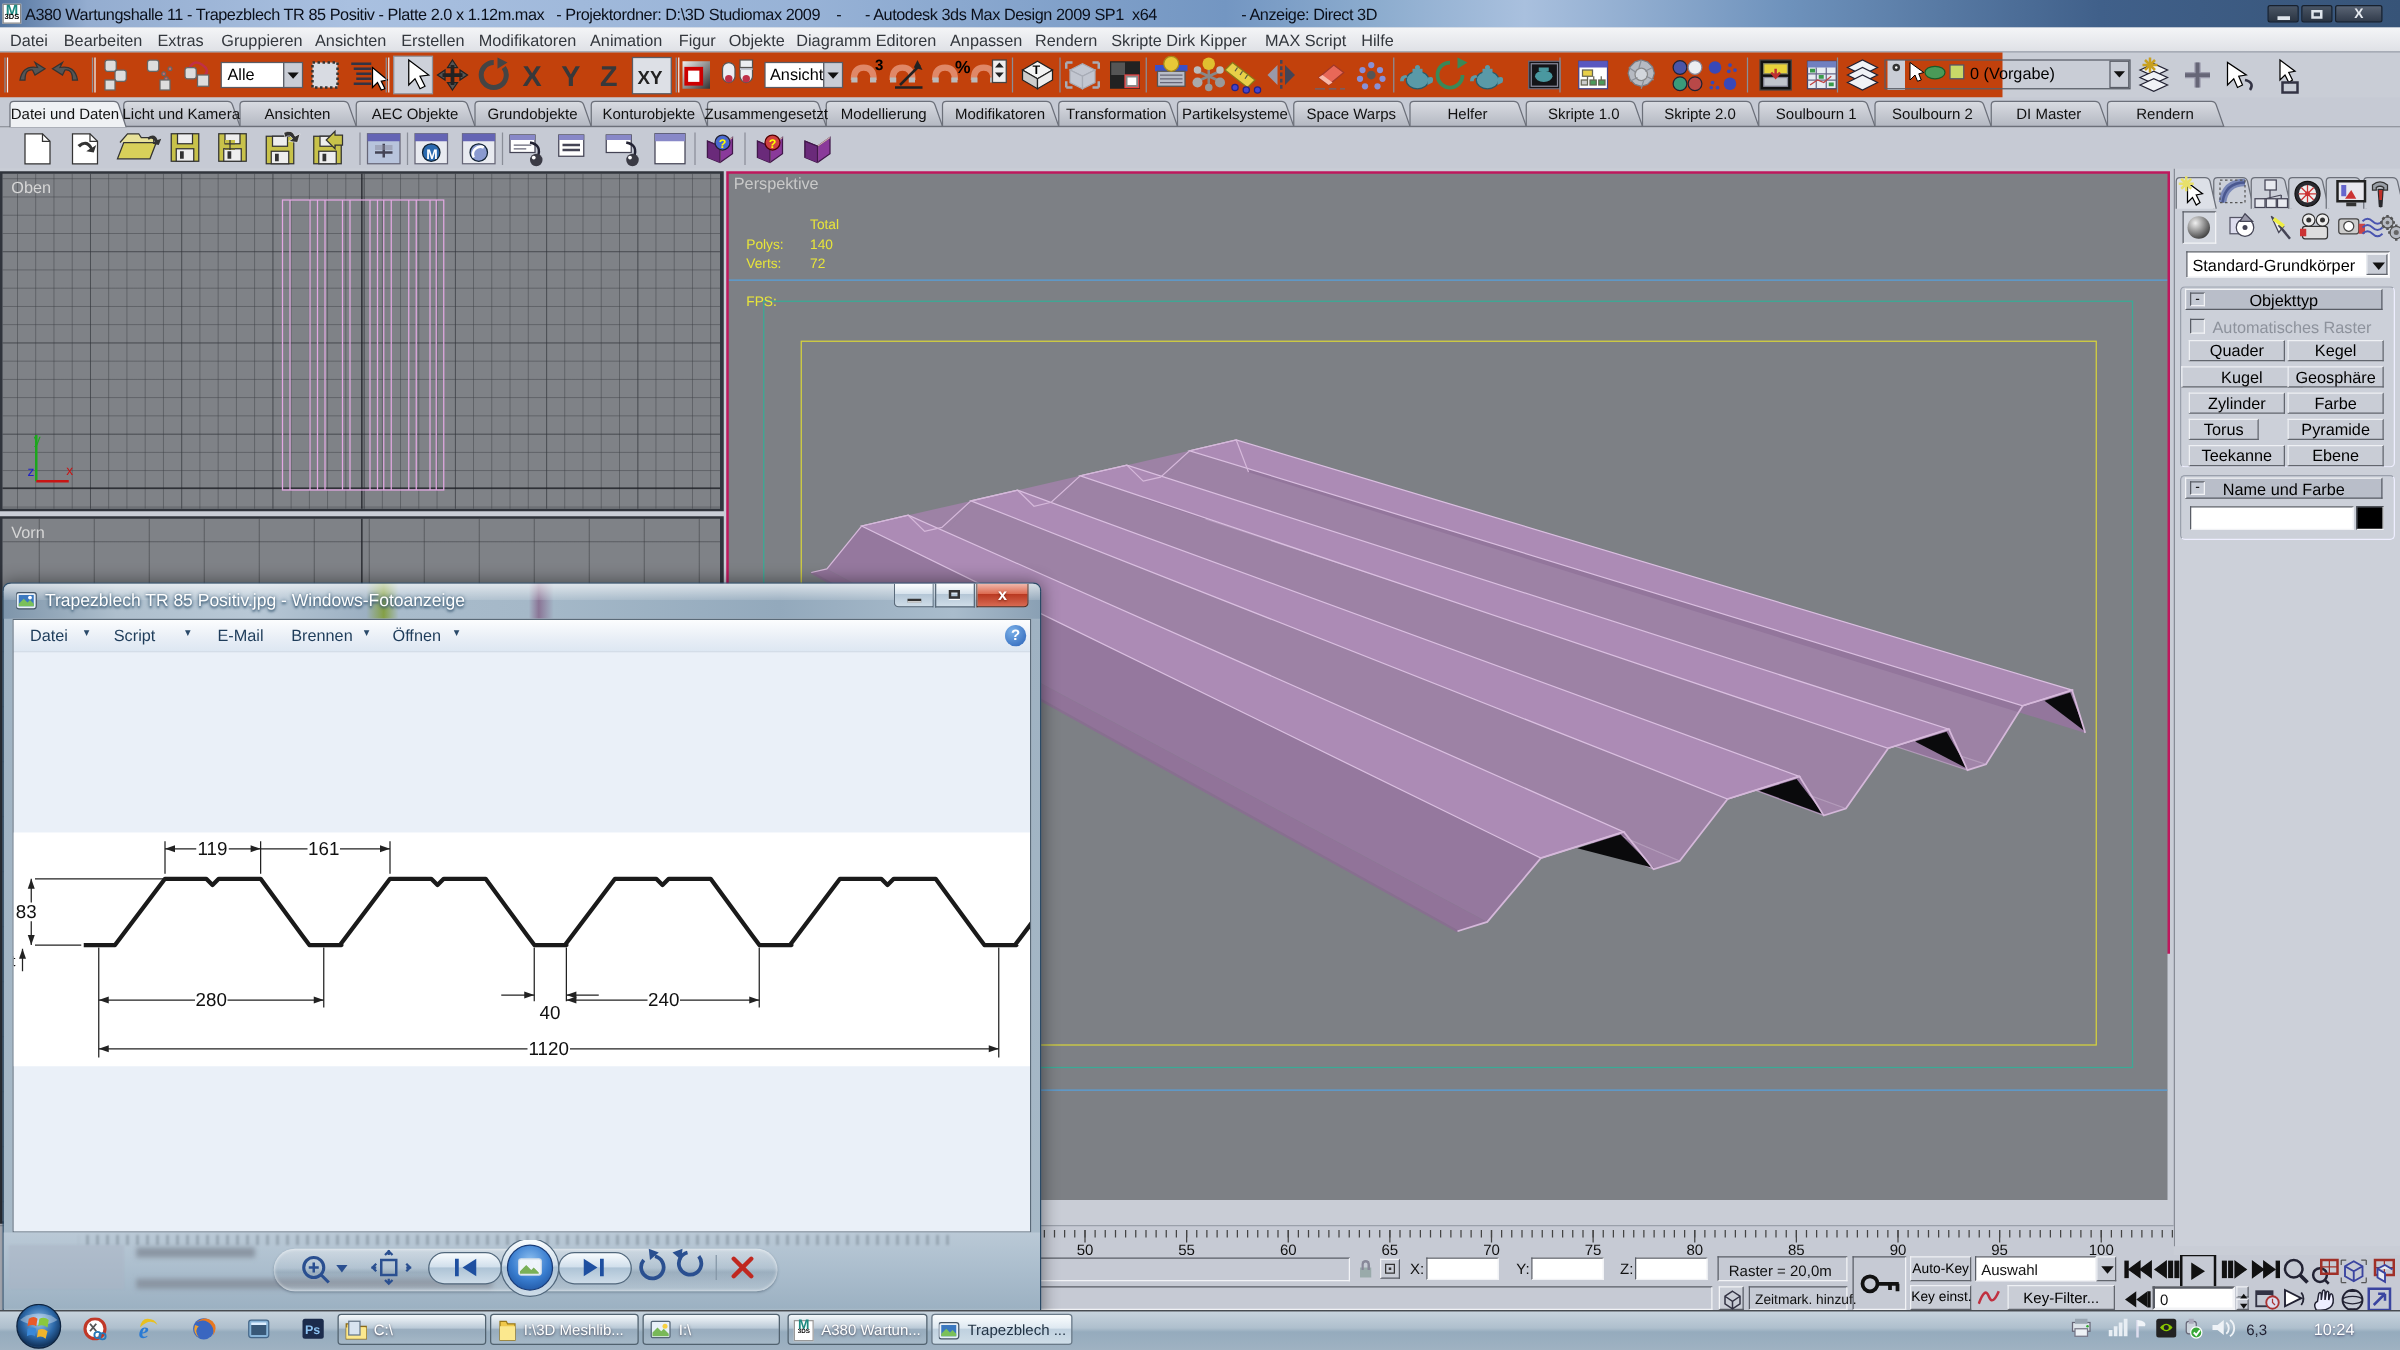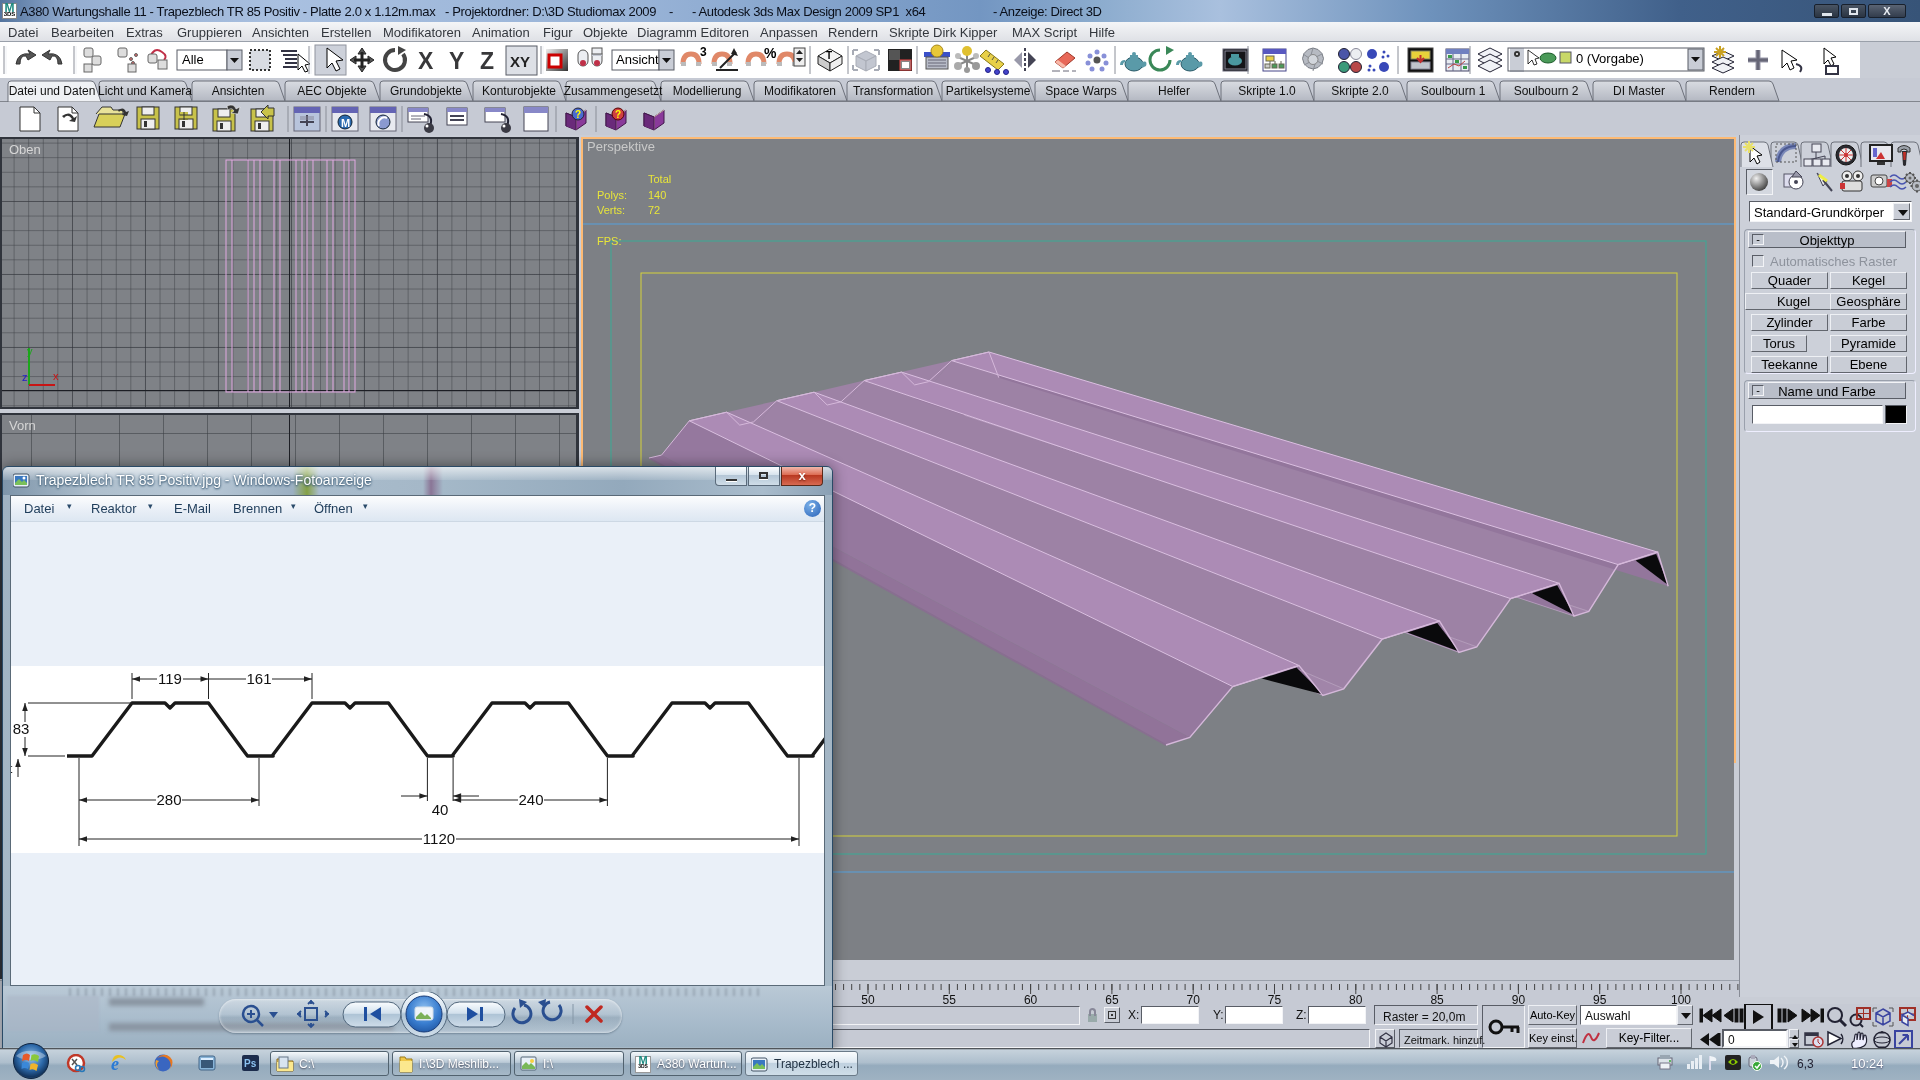--- a/index.html
+++ b/index.html
@@ -39,21 +39,21 @@
  <span class="abs" style="left:543px;top:3px">Figur</span>
  <span class="abs" style="left:583px;top:3px">Objekte</span>
  <span class="abs" style="left:637px;top:3px">Diagramm Editoren</span>
  <span class="abs" style="left:760px;top:3px">Anpassen</span>
  <span class="abs" style="left:828px;top:3px">Rendern</span>
  <span class="abs" style="left:889px;top:3px">Skripte Dirk Kipper</span>
  <span class="abs" style="left:1012px;top:3px">MAX Script</span>
  <span class="abs" style="left:1089px;top:3px">Hilfe</span>
 </div>
 
-<div class="abs" id="toolbar1" style="left:0;top:42px;width:1860px;height:36px;background:#ffffff">
+<div class="abs" id="toolbar1" style="left:0;top:42px;width:1602px;height:36px;background:#c2410c">
 <svg width="1920" height="36" style="position:absolute;left:0;top:0">
  <defs>
   <g id="magnet">
           <path d="M0 14 Q0 4 8 4 Q16 4 16 14" fill="none" stroke="#e08868" stroke-width="5"></path>
           <rect x="-2" y="12" width="5" height="4" fill="#bbb"></rect>
           <rect x="13" y="12" width="5" height="4" fill="#bbb"></rect>
         </g>
  </defs>
  <line x1="4" y1="4" x2="4" y2="32" stroke="#8a8e98" stroke-width="1"></line>
       <line x1="6" y1="4" x2="6" y2="32" stroke="#eef0f4" stroke-width="1"></line>
@@ -545,21 +545,21 @@
     background-image:
       linear-gradient(to right,rgba(58,61,66,.55) 1px,transparent 1px),
       linear-gradient(to bottom,rgba(58,61,66,.55) 1px,transparent 1px);
     background-size:44px 44px;
     background-position:-15px -26px;">
    <div class="abs" style="left:287px;top:0;width:1px;height:562px;background:#1c1e24"></div>
    <span class="vplabel abs" style="left:7px;top:3px">Vorn</span>
   </div>
  </div>
 
- <div class="abs" style="left:581px;top:2px;width:1155px;height:626px;background:#fdba74">
+ <div class="abs" style="left:581px;top:2px;width:1155px;height:626px;background:#be185d">
   <div class="abs" style="left:2px;top:2px;width:1151px;height:821px;background:#7d8085">
    <span class="vplabel abs" style="left:4px;top:0px;color:#c9c9c9">Perspektive</span>
    <svg class="abs" style="left:0;top:0" width="1151" height="814">
 
     <line x1="0" y1="85" x2="1151" y2="85" stroke="#56a0dc"></line>
     <line x1="0" y1="733" x2="1151" y2="733" stroke="#56a0dc"></line>
     <rect x="28" y="102" width="1095" height="613" fill="none" stroke="#3aaa96"></rect>
     <rect x="58" y="134" width="1036" height="563" fill="none" stroke="#d6d23c"></rect>
 
 <g stroke-width="1">
@@ -1190,21 +1190,21 @@
         <div class="abs" style="left:10px;top:5px;width:9px;height:7px;border:2px solid #333;box-shadow:0 1px 0 #fff"></div>
       </div>
   <div class="abs" style="left:66px;top:0;width:42px;height:19px;background:linear-gradient(#f0b8ac,#dc6a50 45%,#b83820 46%,#d86a52);border:1px solid #5a2a1a;border-top:none;border-radius:0 0 4px 0;color:#fff;font-weight:bold;font-size:13px;text-align:center;line-height:17px;text-shadow:0 1px 2px #702010">x</div>
  </div>
 
  <div class="abs" style="left:7px;top:28px;width:815px;height:491px;border:1px solid #5a6a78;background:#edf2f9">
 
   <div class="abs" style="left:0;top:0;width:813px;height:26px;background:linear-gradient(#fcfdfe,#e8eef6 60%,#dde7f2);border-bottom:1px solid #cdd8e4;font-size:13px;color:#1e3c5a">
    <span class="abs" style="left:13px;top:5px">Datei</span>
         <span class="abs dar" style="left:56px;top:5px">▾</span>
-   <span class="abs" style="left:80px;top:5px">Reaktor</span>
+   <span class="abs" style="left:80px;top:5px">Script</span>
         <span class="abs dar" style="left:137px;top:5px">▾</span>
    <span class="abs" style="left:163px;top:5px">E-Mail</span>
    <span class="abs" style="left:222px;top:5px">Brennen</span>
         <span class="abs dar" style="left:280px;top:5px">▾</span>
    <span class="abs" style="left:303px;top:5px">Öffnen</span>
         <span class="abs dar" style="left:352px;top:5px">▾</span>
    <div class="abs" style="left:793px;top:4px;width:17px;height:17px;border-radius:9px;background:radial-gradient(circle at 35% 30%,#7ab0e8,#2a62b8);color:#fff;font-weight:bold;text-align:center;line-height:17px;font-size:12px">?</div>
   </div>
 
   <div class="abs" style="left:0;top:26px;width:813px;height:463px;background:#eaf0f8">

